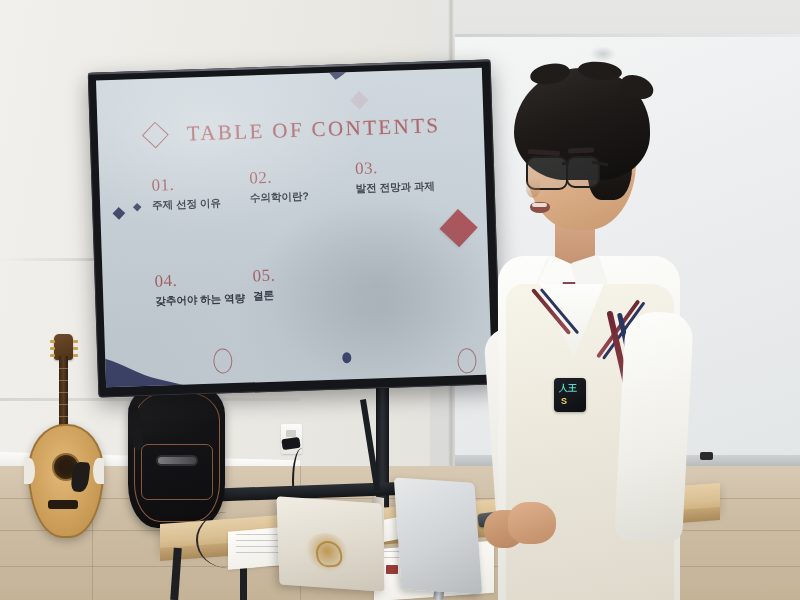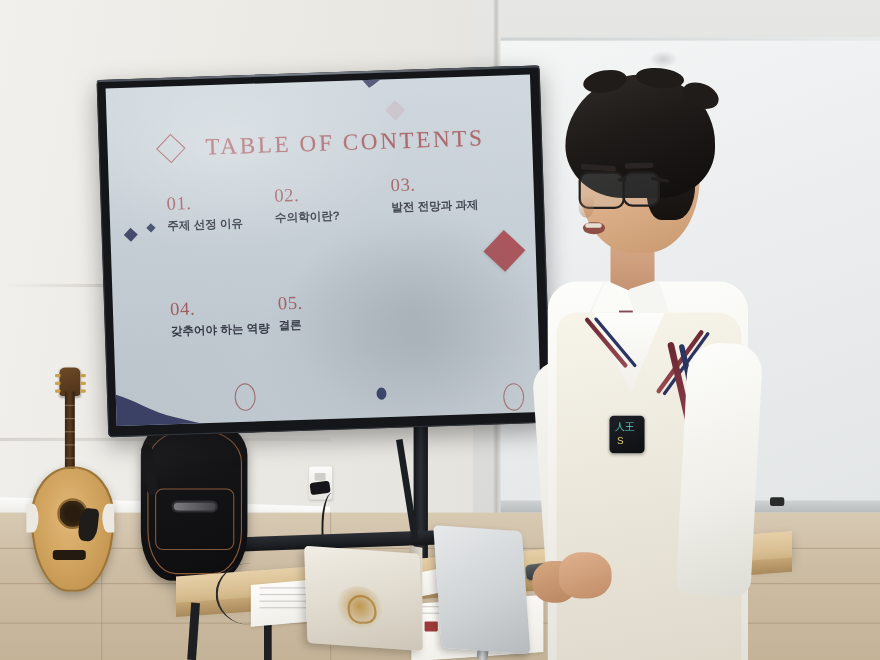--- a/index.html
+++ b/index.html
@@ -438,21 +438,21 @@
     background:#2b3561;transform:rotate(-13deg);border-radius:3px;
   }
 
   .badge{
     position:absolute;left:84px;top:318px;width:32px;height:34px;
     background:linear-gradient(150deg,#1d2026,#0d0f12);border-radius:4px;
     box-shadow:0 1px 3px rgba(0,0,0,.3);
   }
   .badge-glyph{
     position:absolute;font-family:"Liberation Sans",sans-serif;font-size:9px;
-    font-weight:normal;line-height:1;
+    font-weight:bold;line-height:1;
   }
 
   .sleeve-r{
     position:absolute;left:150px;top:252px;width:68px;height:230px;
     background:linear-gradient(160deg,#fdfdfb,#efeee8 60%,#dddcd5);
     border-radius:30px 26px 16px 16px;transform:rotate(3deg);
   }
   .sleeve-l{
     position:absolute;left:20px;top:268px;width:52px;height:198px;
     background:linear-gradient(160deg,#f7f6f2,#e7e6e0);

